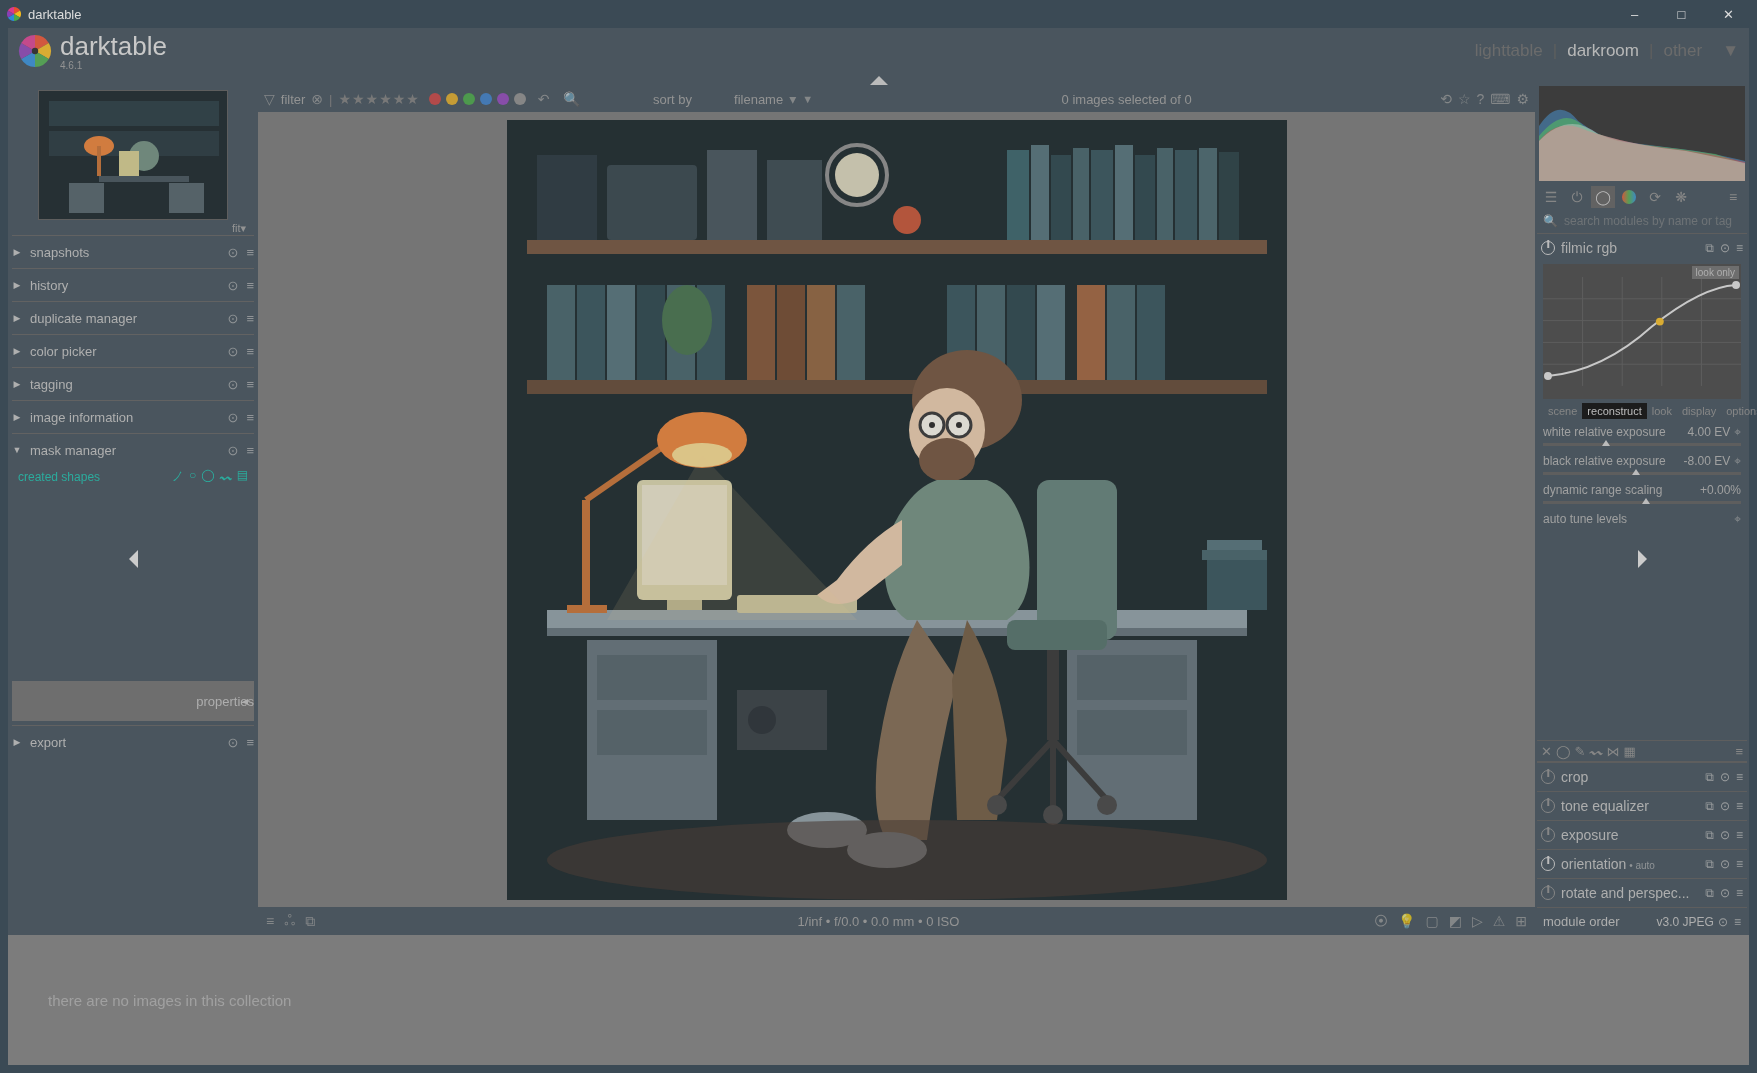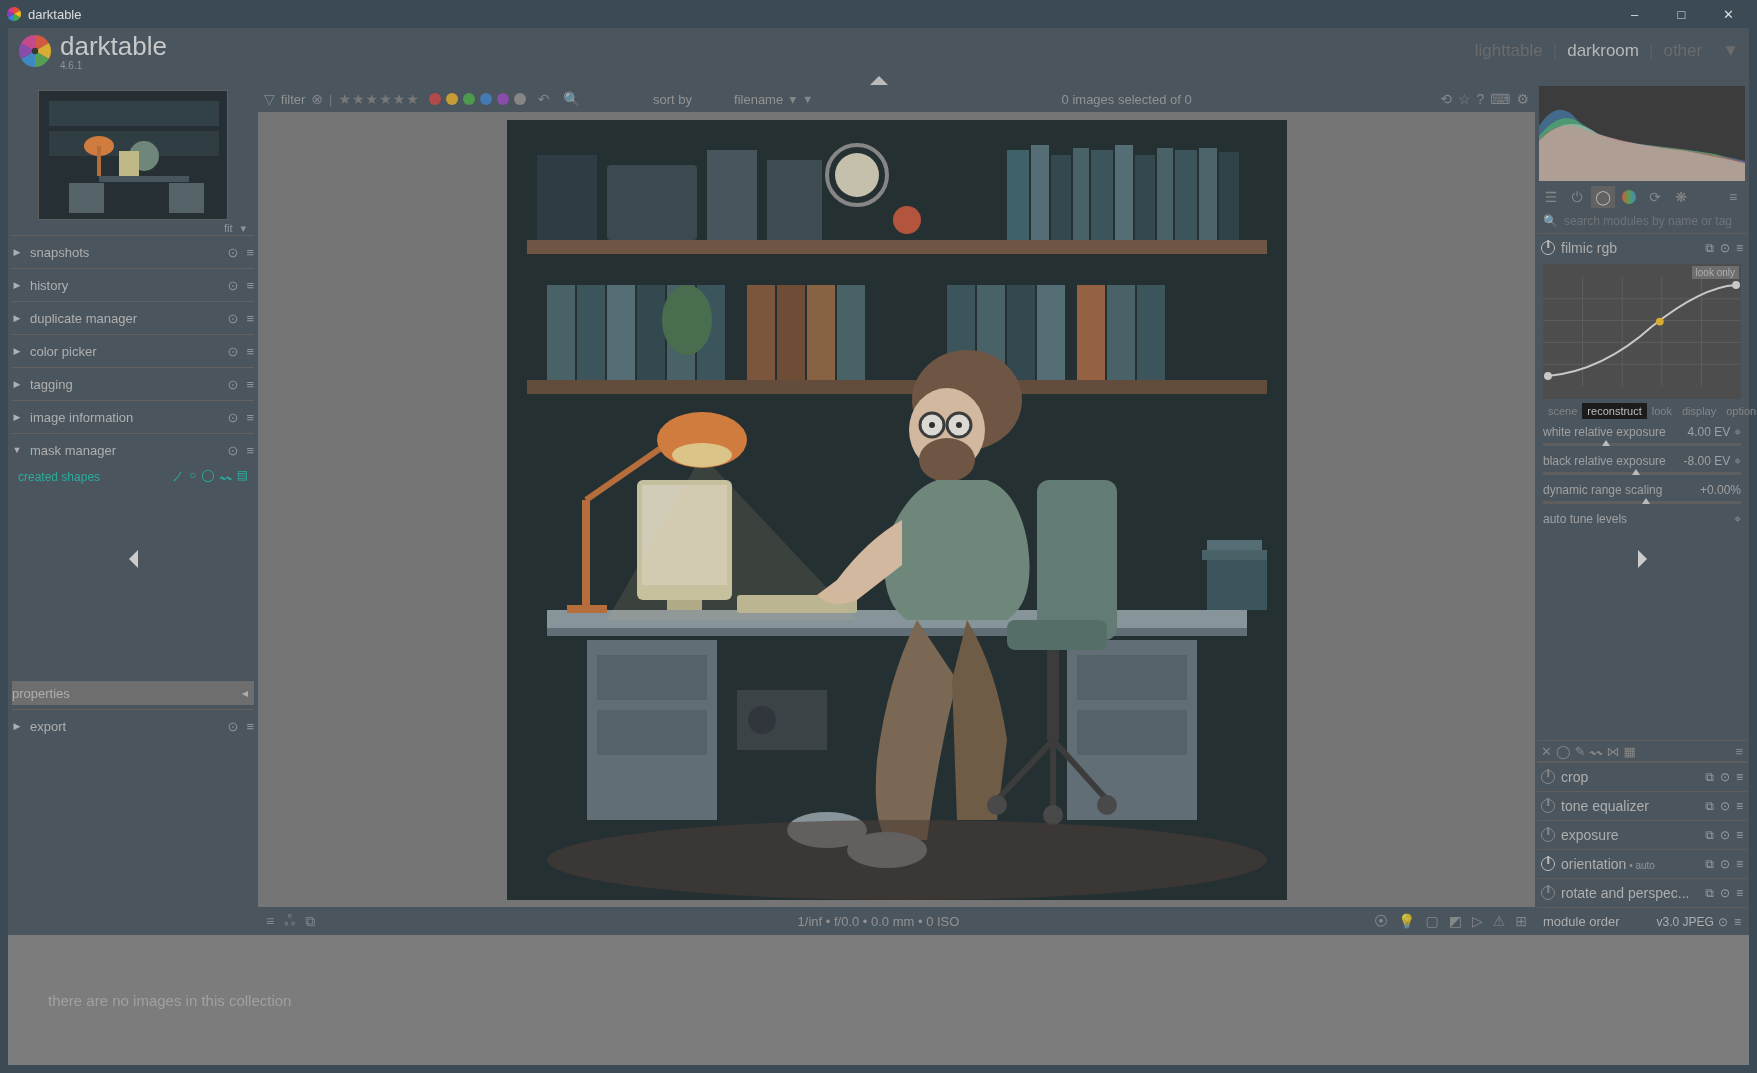--- a/index.html
+++ b/index.html
@@ -22,31 +22,31 @@
 .top-collapse{height:12px;display:flex;justify-content:center;align-items:center}
 .arrow-up{width:0;height:0;border-left:9px solid transparent;border-right:9px solid transparent;border-bottom:9px solid #ccc;cursor:pointer}
 .side-collapse{position:absolute;top:50%;width:10px;height:24px;display:flex;align-items:center;justify-content:center;z-index:5;cursor:pointer}
 .side-collapse.left{left:0}
 .side-collapse.right{right:0}
 .arrow-l{width:0;height:0;border-top:9px solid transparent;border-bottom:9px solid transparent;border-right:9px solid #ccc}
 .arrow-r{width:0;height:0;border-top:9px solid transparent;border-bottom:9px solid transparent;border-left:9px solid #ccc}
 .body{flex:1;display:flex;min-height:0}
 .left{width:250px;display:flex;flex-direction:column;padding:0 4px}
 .thumb{width:190px;height:130px;margin:4px auto 2px;background:#1a2530;border:1px solid #555;position:relative;overflow:hidden}
-.fitbar{display:flex;justify-content:flex-end;gap:8px;padding:0 8px;font-size:11px;color:#999}
+.fitbar{display:flex;justify-content:flex-end;gap:0;padding:0 8px;font-size:11px;color:#999}
 .panel{border-top:1px solid #5a5a5a}
 .panel-h{display:flex;align-items:center;height:32px;gap:8px;cursor:pointer;color:#bdbdbd}
 .panel-h .exp{font-size:9px;width:10px;text-align:center}
 .panel-h .lbl{flex:1;font-size:13px}
 .panel-h .ico{font-size:13px;opacity:.7;cursor:pointer}
 .shapes{display:flex;align-items:center;gap:6px;padding:2px 6px;font-size:12px;color:#14b8a6}
 .shapes .tools{margin-left:auto;display:flex;gap:5px}
 .shapes .tools span{cursor:pointer}
 .mask-area{height:190px}
-.prop{height:24px;background:#6a6a6a;display:flex;align-items:center;justify-content:flex-start;color:#bbb;font-size:13px;margin:4px 0;position:relative;cursor:pointer}
+.prop{height:40px;background:#6a6a6a;display:flex;align-items:center;justify-content:flex-end;color:#bbb;font-size:13px;margin:4px 0;position:relative;cursor:pointer}
 .prop::after{content:"◂";position:absolute;right:6px;font-size:12px}
 .center{flex:1;display:flex;flex-direction:column;min-width:0}
 .toolbar{height:26px;display:flex;align-items:center;gap:6px;padding:0 6px;font-size:13px;color:#999}
 .stars{display:flex;gap:1px}
 .star{color:#777;cursor:pointer;font-size:14px}
 .dots{display:flex;gap:5px;margin-left:4px}
 .dot{width:12px;height:12px;border-radius:50%;cursor:pointer}
 .tb-sp{flex:1}
 .tb-ico{cursor:pointer;opacity:.8;font-size:14px}
 .canvas{flex:1;display:flex;align-items:center;justify-content:center;background:#737373;min-height:0}

